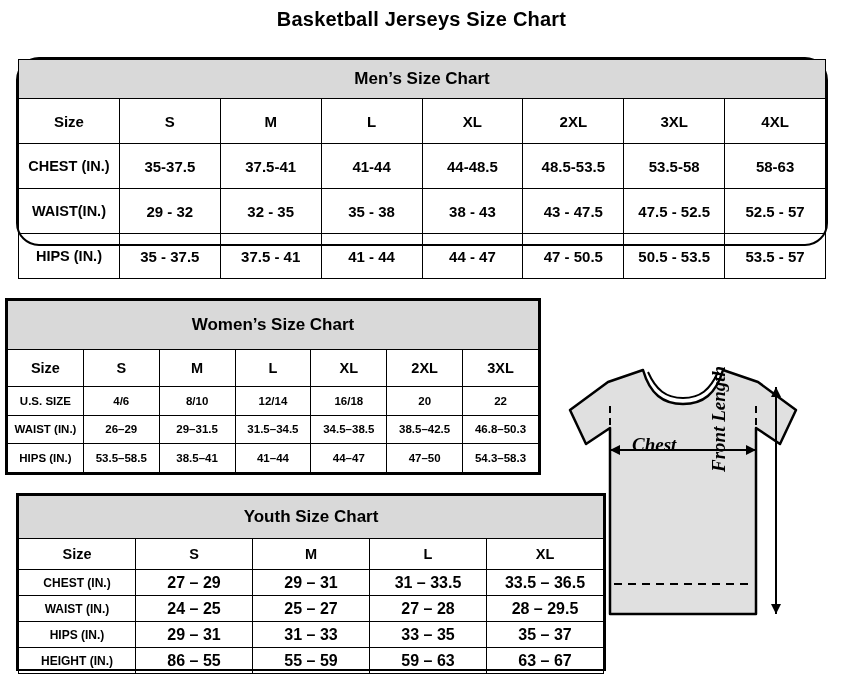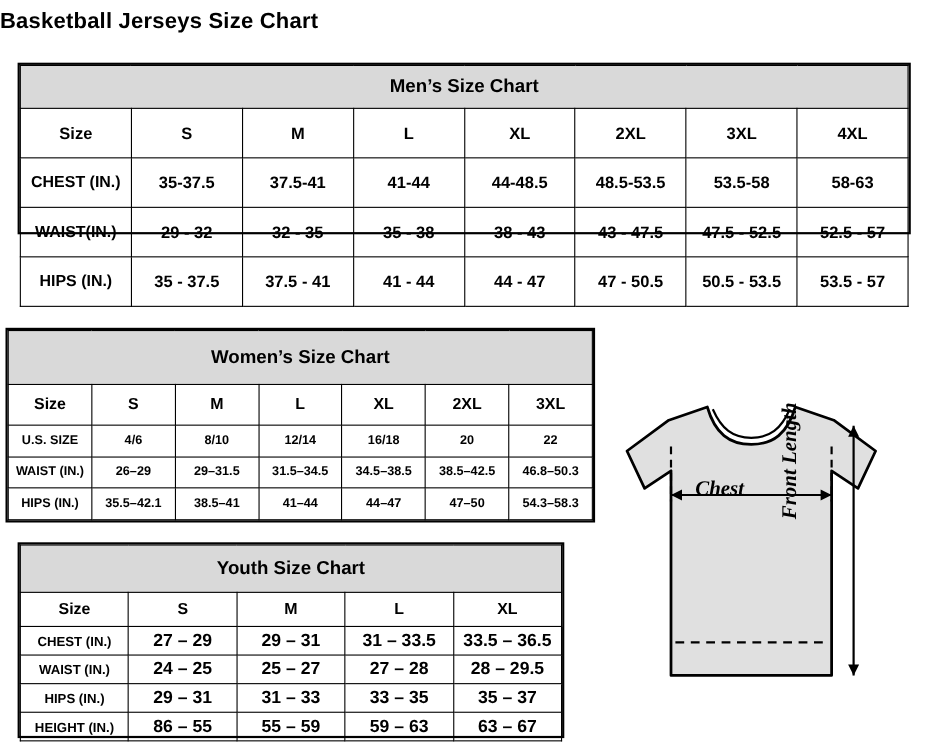--- a/index.html
+++ b/index.html
@@ -9,20 +9,21 @@
   }
   body {
     width: 843px;
     height: 679px;
     position: relative;
     font-family: "Liberation Sans", sans-serif;
     color: #000000;
     overflow: hidden;
   }
   #page-title {
+    text-align: center;
     font-size: 20px;
     font-weight: bold;
     margin-top: 8px;
     margin-bottom: 10px;
     letter-spacing: 0.2px;
   }
   .chart-block {
     position: absolute;
     border: 2px solid #000;
     box-sizing: border-box;
@@ -48,41 +49,42 @@
     border: 1px solid #000;
   }
   .hdr-cell {
     background: #ffffff;
   }
   
   #mens-chart {
     left: 16px;
     top: 57px;
     width: 812px;
-    height: 156px;
+    height: 189px;
+    border-radius: 23px;
   }
   #mens-chart .caption-cell { height: 38px; font-size: 17px; }
   #mens-chart td { font-size: 15px; height: 44px; }
   #mens-chart .row-label { text-align: center; font-size: 14.5px; }
   
   #womens-chart {
     left: 5px;
     top: 298px;
     width: 536px;
     height: 177px;
   }
   #womens-chart .caption-cell { height: 40px; font-size: 17px; }
   #womens-chart .hdr-cell { height: 30px; font-size: 14.5px; }
   #womens-chart td { font-size: 11.5px; height: 23px; }
   #womens-chart .row-label { font-size: 11.5px; }
   
   #youth-chart {
     left: 16px;
     top: 493px;
-    width: 497px;
+    width: 590px;
     height: 178px;
   }
   #youth-chart .caption-cell { height: 42px; font-size: 17px; }
   #youth-chart .hdr-cell { height: 30px; font-size: 14.5px; }
   #youth-chart td { font-size: 16px; height: 25px; }
   #youth-chart .row-label { font-size: 12px; }
 
   .col-label-men { width: 112px; }
   .col-label-wom { width: 96px; }
   .col-label-yth { width: 108px; }
@@ -199,21 +201,21 @@
         <td class="row-label">WAIST (IN.)</td>
         <td>26–29</td>
         <td>29–31.5</td>
         <td>31.5–34.5</td>
         <td>34.5–38.5</td>
         <td>38.5–42.5</td>
         <td>46.8–50.3</td>
       </tr>
       <tr>
         <td class="row-label">HIPS (IN.)</td>
-        <td>35.5–42.1</td>
+        <td>53.5–58.5</td>
         <td>38.5–41</td>
         <td>41–44</td>
         <td>44–47</td>
         <td>47–50</td>
         <td>54.3–58.3</td>
       </tr>
     </tbody>
   </table>
 </div>
 

